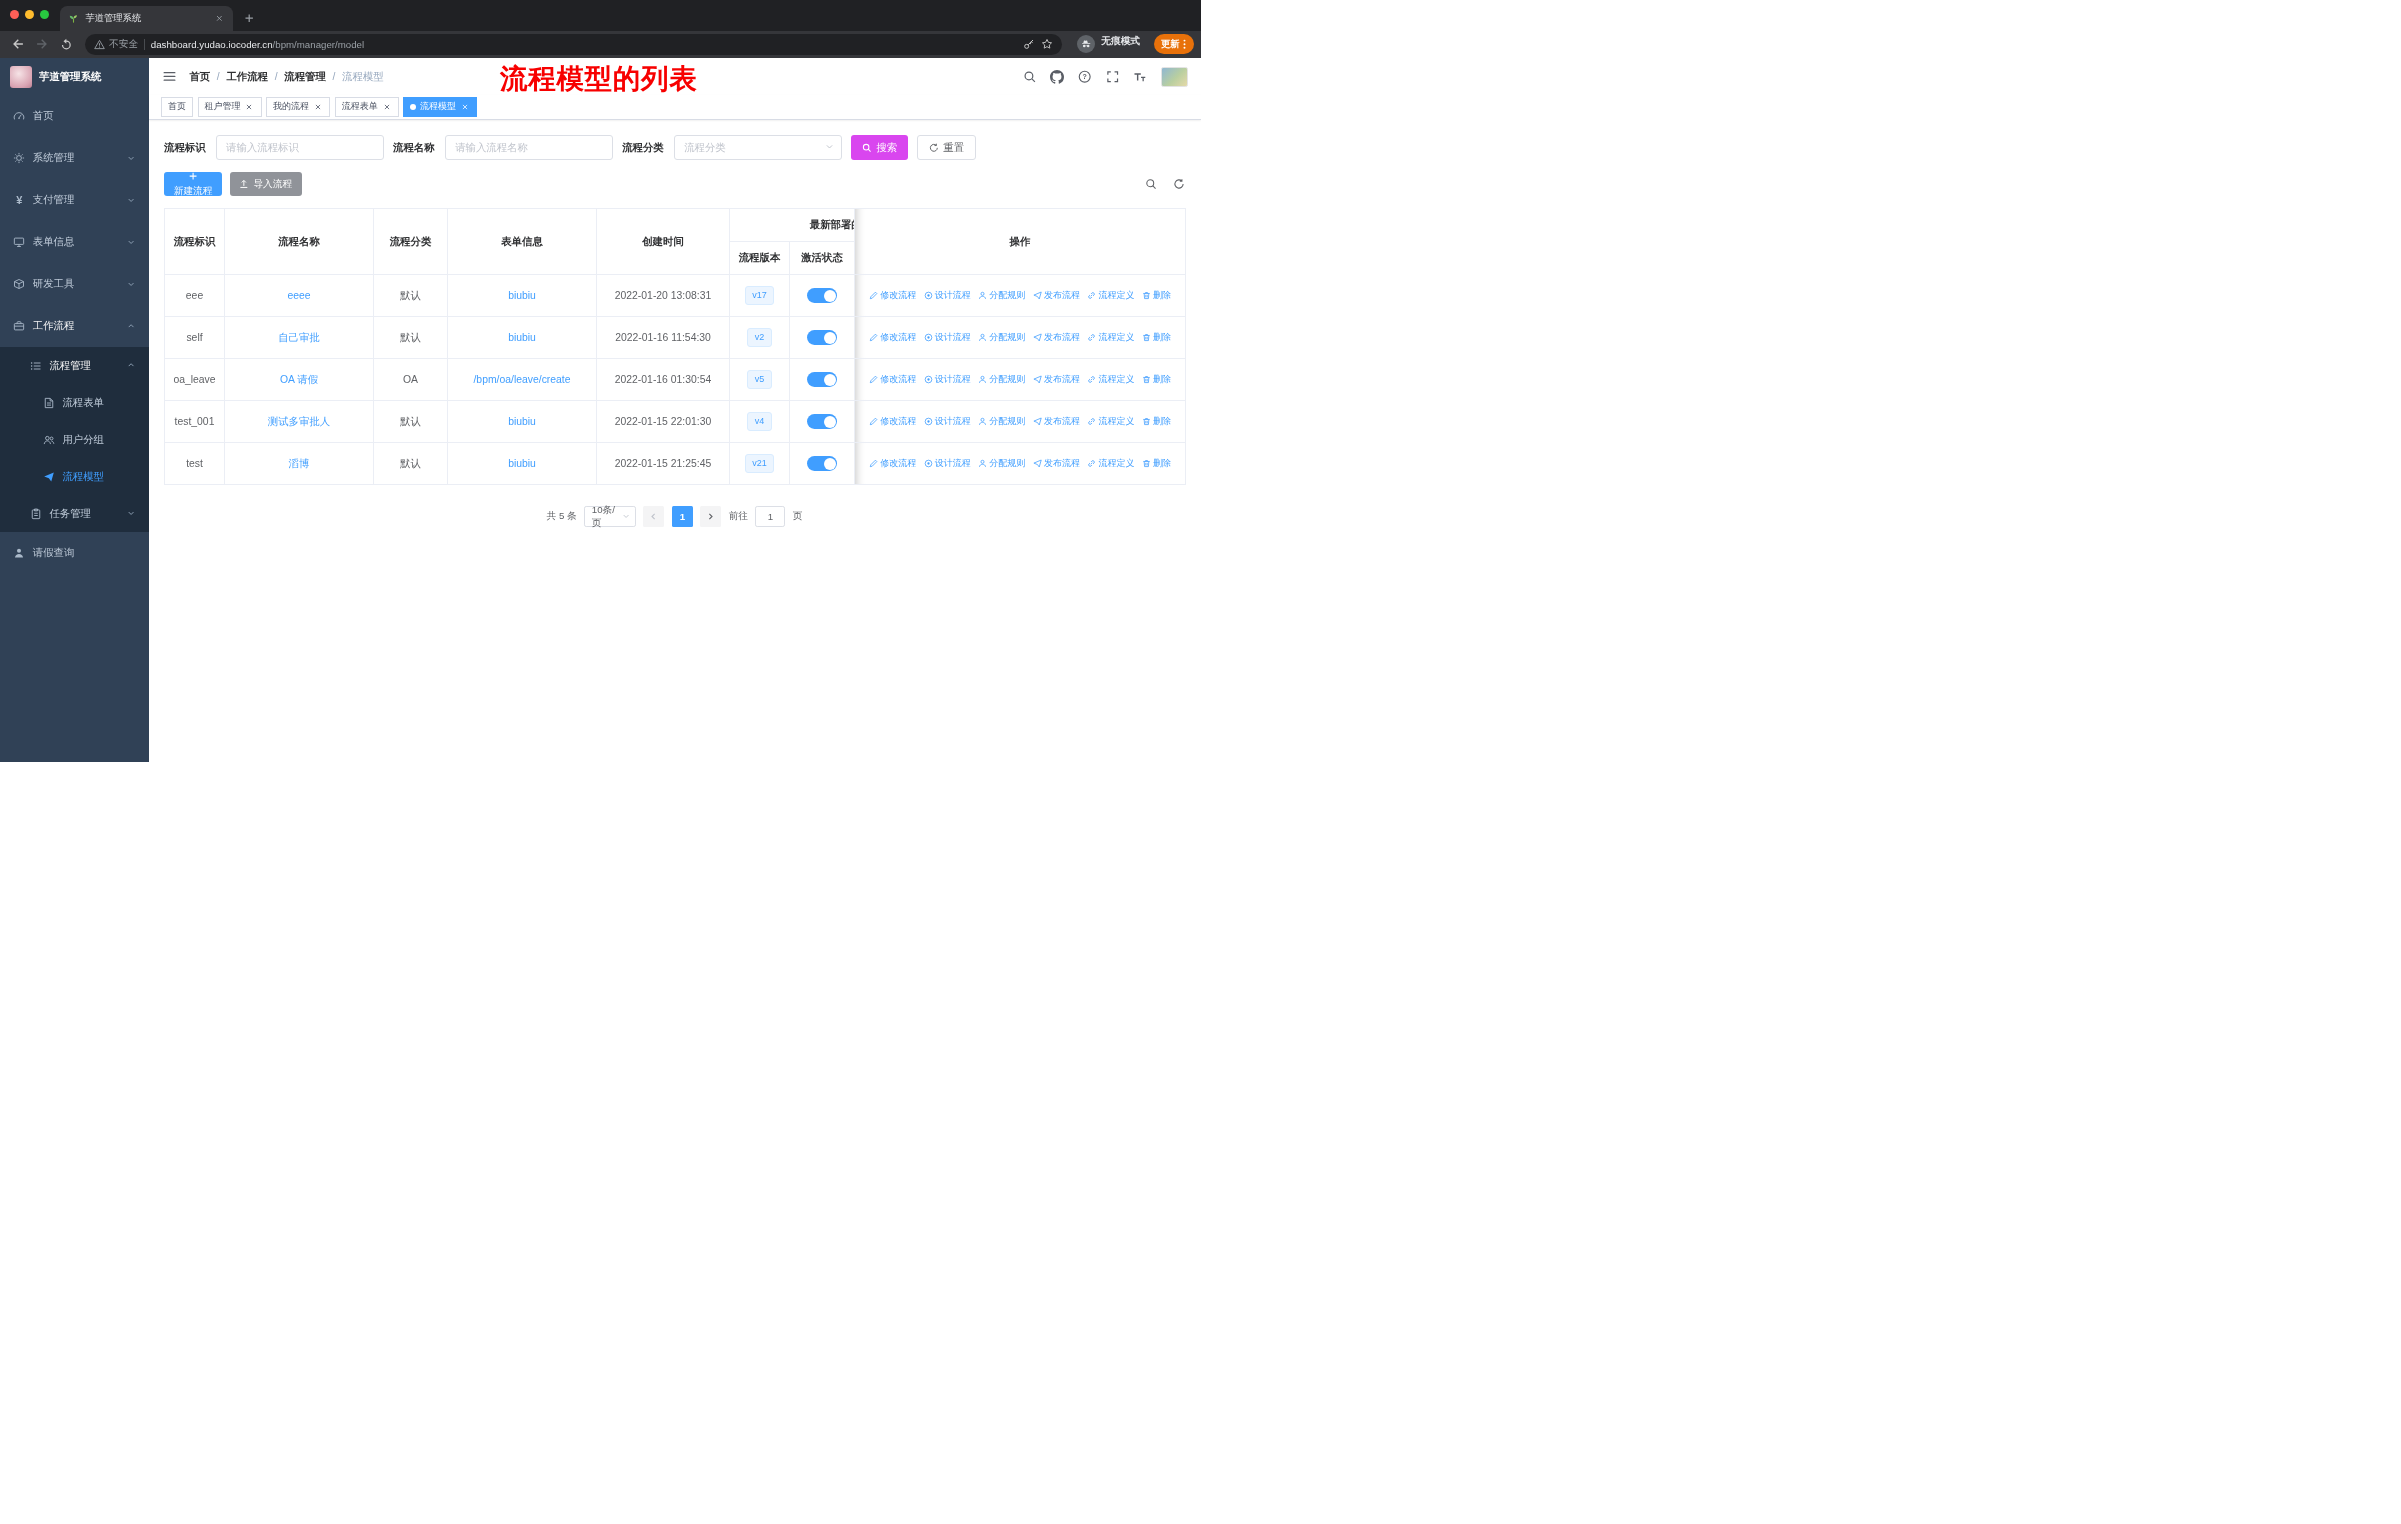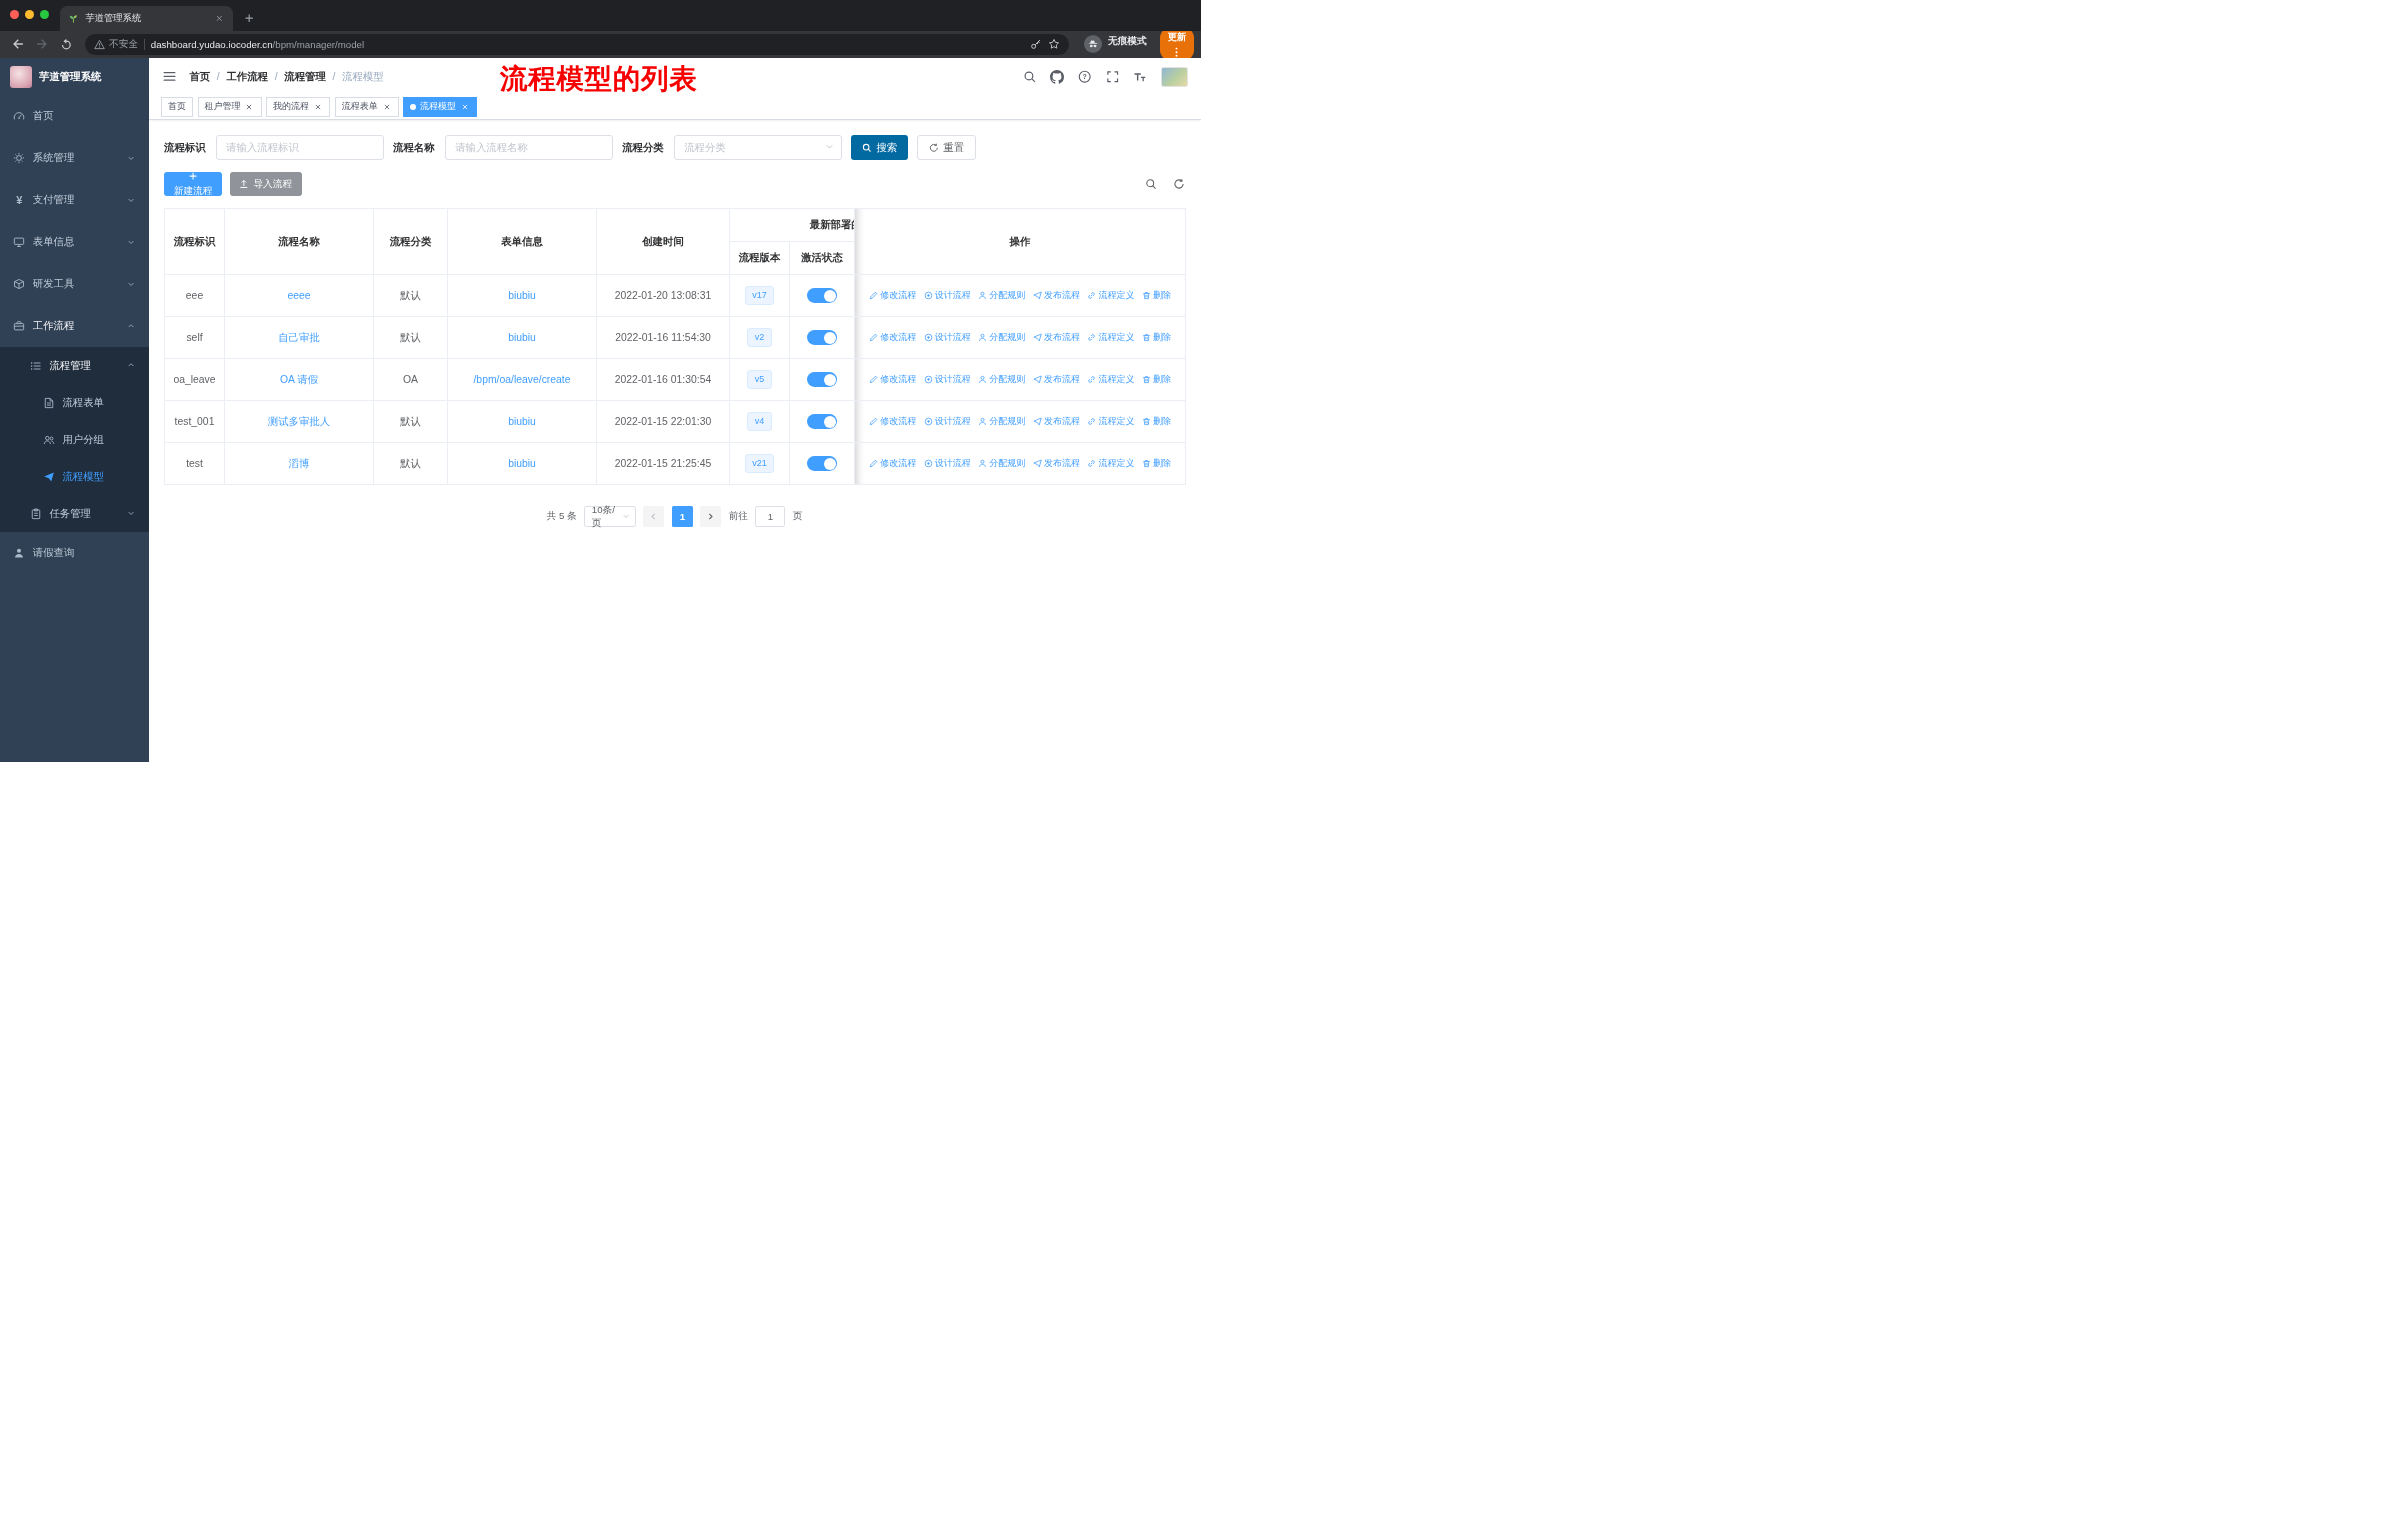--- a/index.html
+++ b/index.html
@@ -25,21 +25,21 @@
     display:flex; align-items:center; padding:0 9px; gap:6px; font-size:9.7px; color:#9aa0a6; }
   .sec-label { display:flex; align-items:center; gap:3.7px; color:#9aa0a6; }
   .ob-div { width:0.7px; height:11px; background:#494c50; }
   .url-domain { color:#e8eaed; }
   .url-path { color:#9aa0a6; }
   .ob-spacer { flex:1; }
   .ob-icon { color:#c7c7c7; display:grid; place-items:center; cursor:pointer; }
   .incognito-chip { display:flex; align-items:flex-start; gap:6px; padding:0 6px; color:#e8eaed; font-size:9.7px; cursor:pointer;font-weight:bold; }
   .incog-badge { width:18px; height:18px; border-radius:50%; background:#5f6368; display:grid; place-items:center; color:#e8eaed; }
   .update-pill { display:flex; align-items:center; gap:3.7px; background:#e8710a; color:#fff;
-    border-radius:11px; padding:3.7px 7.4px; font-size:9.3px; font-weight:700; margin-left:4.5px; cursor:pointer;flex-direction:column; }
+    border-radius:11px; padding:3.7px 7.4px; font-size:9.3px; font-weight:700; margin-left:4.5px; cursor:pointer; }
 
   
   .app { display:flex; height:704px; }
   .sidebar { width:149px; flex-shrink:0; background:#304156; color:#bfcbd9; overflow:hidden; }
   .logo-row { height:37px; display:flex; align-items:center; gap:7.4px; padding:0 9.7px; color:#fff; font-size:10.4px; font-weight:700; }
   .logo-img { width:22px; height:22px; border-radius:3px; flex-shrink:0;
     background:radial-gradient(circle at 40% 35%, #f6e3e6, #d9a3b2 70%, #b97f92); }
   .mi { height:42px; display:flex; align-items:center; gap:7.4px; padding:0 13.4px; font-size:10.4px; cursor:pointer; }
   .mi .mic { width:12px; height:12px; display:grid; place-items:center; color:#aab9c9; flex-shrink:0; }
   .mi.lvl2 { height:37px; padding-left:30px; background:#1f2d3d; }
@@ -76,21 +76,21 @@
   .flabel { font-weight:700; color:#303133; white-space:nowrap; margin-right:1.5px; }
   .tin { width:168px; height:25px; border:0.7px solid #dcdfe6; border-radius:3px; padding:0 9px;
     font-size:10.4px; color:#606266; outline:none; font-family:inherit; }
   .tin::placeholder { color:#c0c4cc; }
   .select { width:168px; height:25px; border:0.7px solid #dcdfe6; border-radius:3px; background:#fff;
     display:flex; align-items:center; justify-content:space-between; padding:0 7.4px 0 9px; cursor:pointer; }
   .select .ph { color:#c0c4cc; font-size:10.4px; }
   .select .caret { color:#c0c4cc; }
   .btn { height:25px; border:none; border-radius:3px; display:inline-flex; align-items:center; gap:4.5px;
     padding:0 11px; font-size:10.4px; cursor:pointer; font-family:inherit; white-space:nowrap; }
-  .btn-search { background:#0369a1; color:#fff; }
+  .btn-search { background:#d946ef; color:#fff; }
   .btn-reset { background:#fff; border:0.7px solid #dcdfe6; color:#606266; }
 
   .actions-row { margin-top:12px; display:flex; align-items:center; width:1021px; }
   .btn-sm { height:24px; font-size:9.7px; padding:0 9.7px; }
   .btn-create { background:#409EFF; color:#fff;flex-direction:column; }
   .btn-import { background:#909399; color:#fff; margin-left:7.4px; }
   .mini-tools { margin-left:auto; display:flex; align-items:center; gap:16.4px; color:#606266; }
   .mini-tools > * { cursor:pointer; display:grid; place-items:center; }
 
   .table-wrap { margin-top:12px; }

